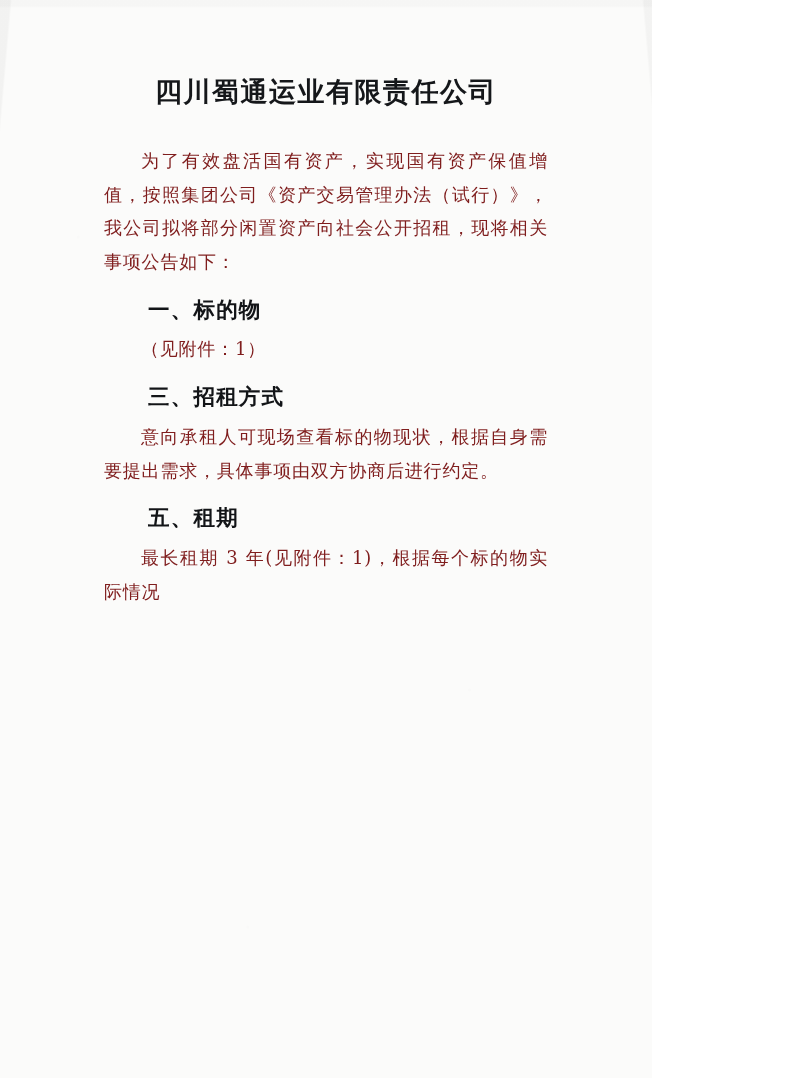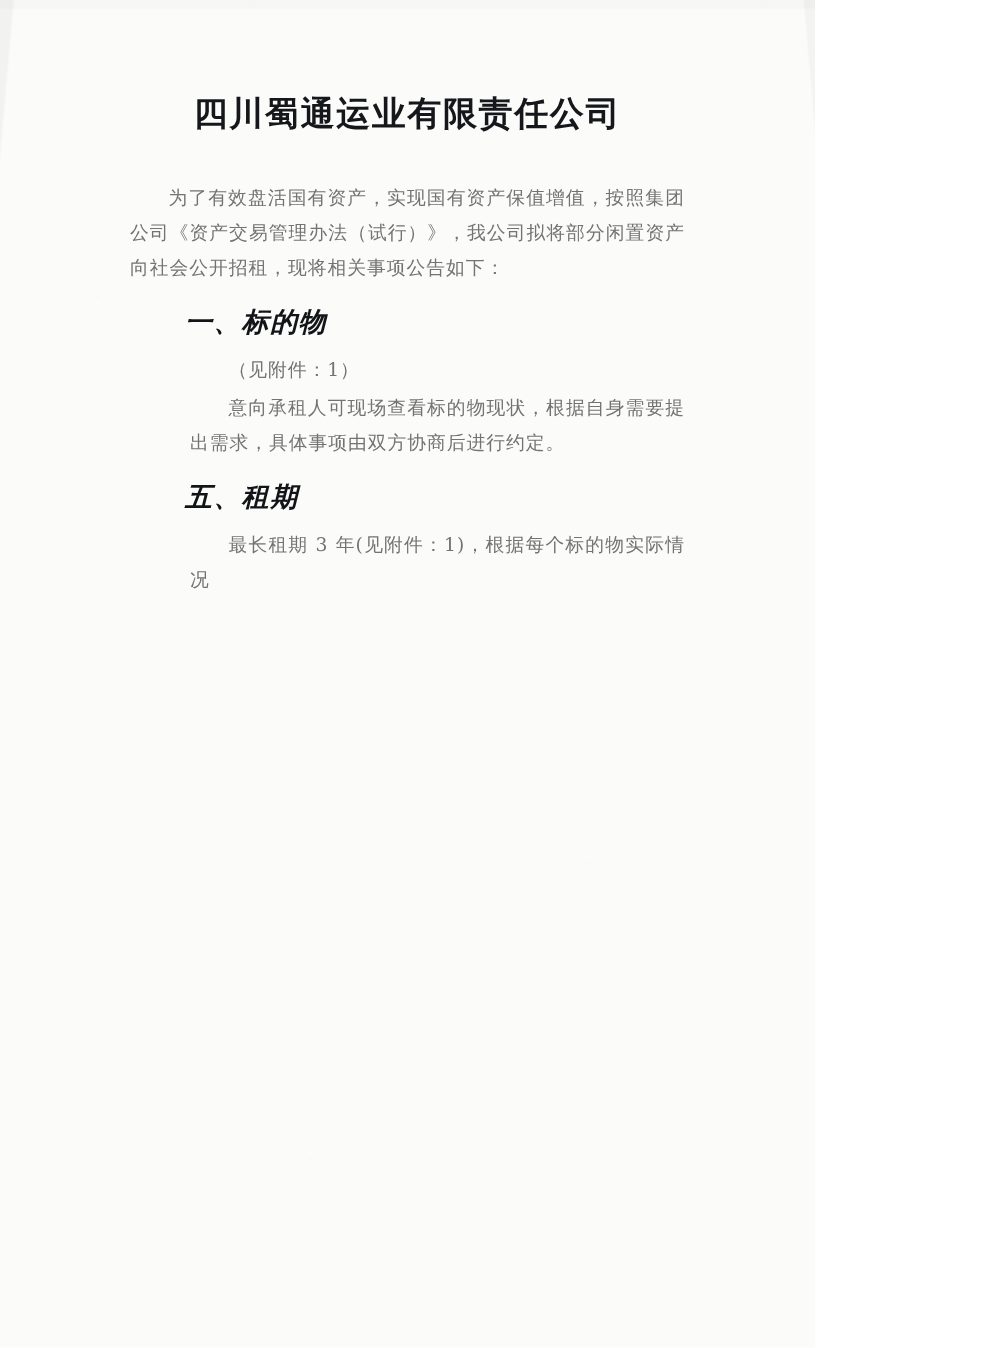--- a/index.html
+++ b/index.html
@@ -45,47 +45,45 @@
     line-height: 1.62;
     letter-spacing: 1.5px;
     color: #15171a;
     margin: 0;
     padding-top: 8px;
   }
   .doc-title .line {
     display: block;
   }
   .para {
-    font-size: 15px;
+    font-size: 18px;
     line-height: 1.88;
     letter-spacing: 0.8px;
     text-align: justify;
     text-justify: inter-ideograph;
     margin: 0;
-    color: #737373;
+    color: #7f1d1d;
   }
   .para.indent {
     text-indent: 2.05em;
   }
   .intro {
     margin-top: 30px;
   }
   .section-head {
     font-size: 21.5px;
     font-weight: bold;
     line-height: 1.88;
     letter-spacing: 1.2px;
     text-indent: 2.05em;
     margin: 11px 0 0 0;
     color: #121417;
-    font-style: italic;
   }
   .section-body {
     margin-top: 2px;
-    margin-left: 48px;
   }
   
   .grain {
     position: absolute;
     inset: 0;
     pointer-events: none;
     opacity: 0.5;
     background-image:
       radial-gradient(circle at 12% 22%, rgba(0,0,0,0.02) 0 1px, transparent 2px),
       radial-gradient(circle at 72% 64%, rgba(0,0,0,0.02) 0 1px, transparent 2px),
@@ -104,20 +102,21 @@
 
     <p class="para indent intro">为了有效盘活国有资产，实现国有资产保值增值，按照集团公司《资产交易管理办法（试行）》，我公司拟将部分闲置资产向社会公开招租，现将相关事项公告如下：</p>
 
     <div>
       <p class="section-head">一、标的物</p>
       <p class="para indent section-body">（见附件：1）</p>
     </div>
 
 
     <div>
+      <p class="section-head">三、招租方式</p>
       <p class="para indent section-body">意向承租人可现场查看标的物现状，根据自身需要提出需求，具体事项由双方协商后进行约定。</p>
     </div>
 
     <div>
     </div>
 
     <div>
       <p class="section-head">五、租期</p>
       <p class="para indent section-body">最长租期 3 年(见附件：1)，根据每个标的物实际情况</p>
     </div>

